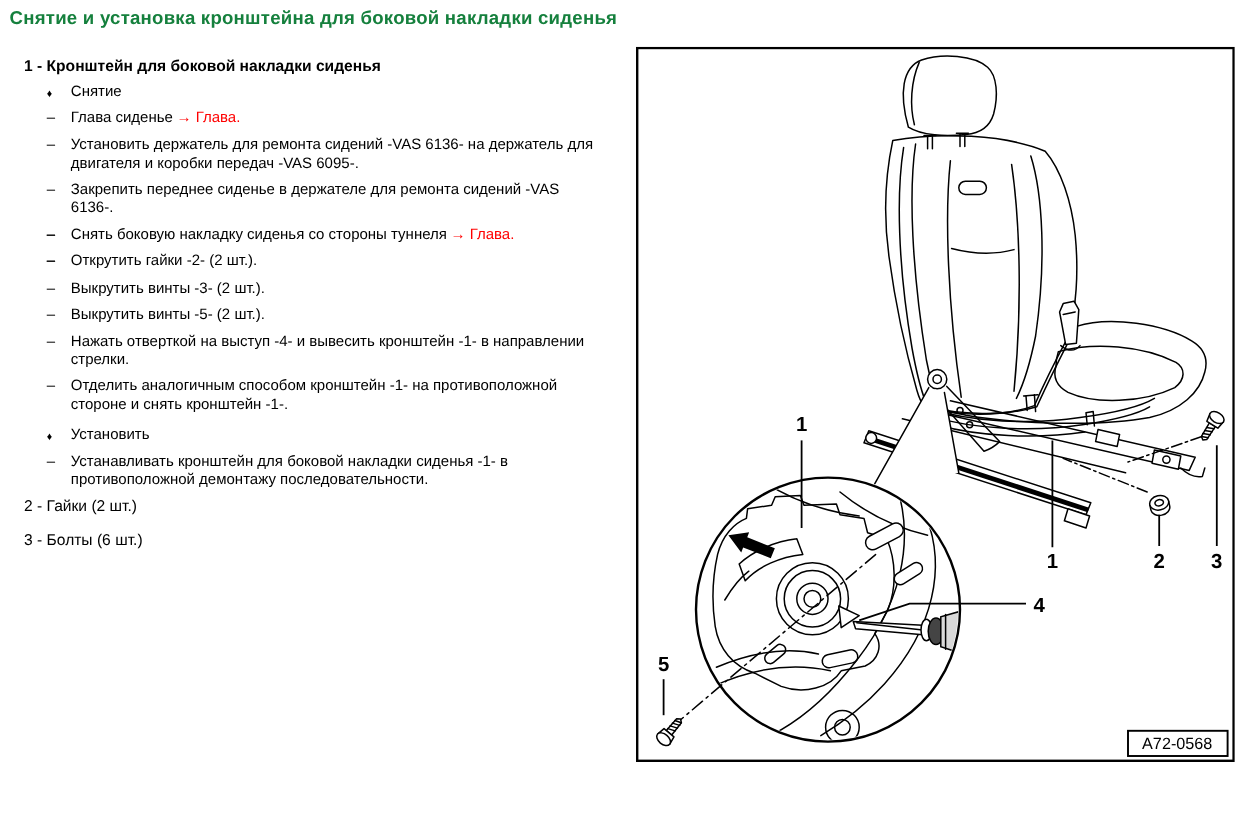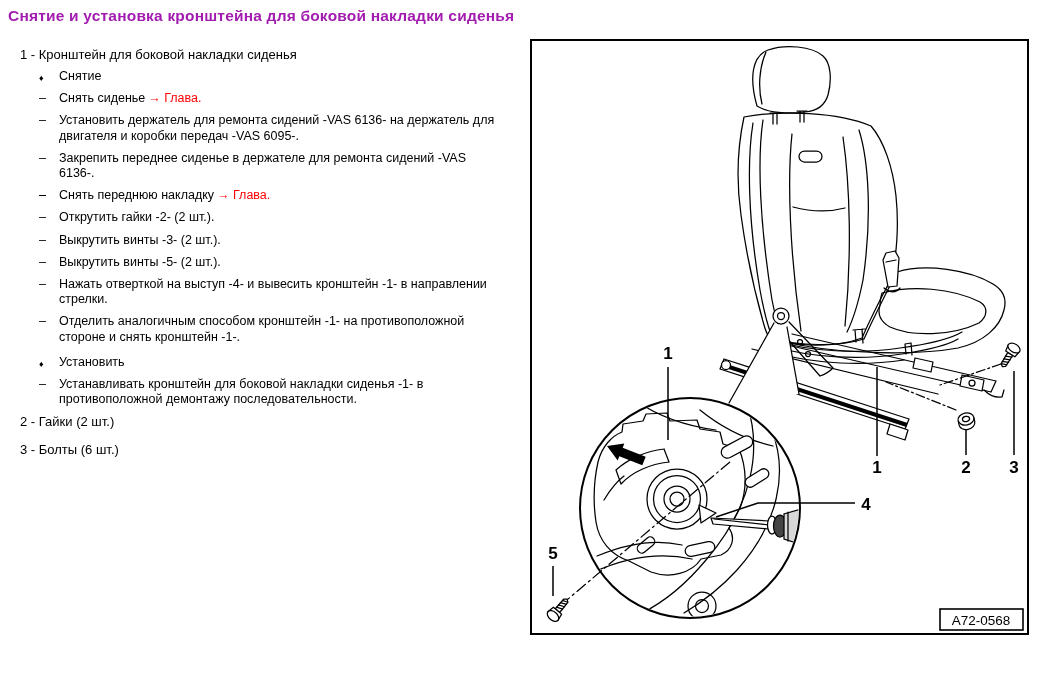--- a/index.html
+++ b/index.html
@@ -3,24 +3,24 @@
 <meta charset="utf-8">
 <style>
   html,body{margin:0;padding:0;}
   body{
     width:1050px;height:680px;position:relative;overflow:hidden;
     background:#ffffff;color:#000;
     font-family:"Liberation Sans","DejaVu Sans",sans-serif;
   }
   .title{
     position:absolute;left:8px;top:7px;
-    font-size:15.5px;font-weight:bold;color:#a21caf;letter-spacing:.2px;text-align:center;
+    font-size:15.5px;font-weight:bold;color:#15803d;letter-spacing:.2px;text-align:center;
   }
   .doc{position:absolute;left:12px;top:34px;width:510px;}
-  .part-head{margin:13px 0 0 8px;font-size:13px;font-weight:normal;line-height:16px;}
+  .part-head{margin:13px 0 0 8px;font-size:13px;font-weight:bold;line-height:16px;}
   .steps{margin-top:6px;padding-left:27px;}
   .step{position:relative;padding-left:20px;margin-bottom:7px;font-size:12.5px;line-height:15.2px;}
   .step .marker{position:absolute;left:0;top:0;}
   .step.bullet .marker{font-size:9px;top:2px;}
   .step .txt{display:inline-block;max-width:445px;vertical-align:top;}
   .step .link{color:#FF0000;margin-left:3px;}
   .step.gap{margin-top:10px;}
   .part-item{margin:0 0 12px 8px;font-size:13px;font-weight:normal;line-height:16px;}
   .part-item:first-of-type{margin-top:16px;}
   .figure{position:absolute;left:530px;top:39px;width:499px;height:596px;}
@@ -41,39 +41,39 @@
     <span>1</span><span> - </span><span>Кронштейн для боковой накладки сиденья</span>
   </div>
 
   <div class="steps">
     <div class="step bullet">
       <span class="marker">♦</span>
       <span class="txt"><span>Снятие</span></span>
     </div>
     <div class="step">
       <span class="marker">–</span>
-      <span class="txt"><span>Снять сиденье</span><span class="link">→ Глава.</span></span>
+      <span class="txt"><span>Глава сиденье</span><span class="link">→ Глава.</span></span>
     </div>
     <div class="step">
       <span class="marker">–</span>
       <span class="txt"><span>Установить держатель для ремонта сидений -VAS 6136- на держатель для двигателя и коробки передач -VAS 6095-.</span></span>
     </div>
     <div class="step">
       <span class="marker">–</span>
       <span class="txt"><span>Закрепить переднее сиденье в держателе для ремонта сидений -VAS 6136-.</span></span>
     </div>
     <div class="step">
       <span class="marker">–</span>
     </div>
     <div class="step">
       <span class="marker">–</span>
-    </div>
-    <div class="step">
-      <span class="marker">–</span>
-      <span class="txt"><span>Снять переднюю накладку</span><span class="link">→ Глава.</span></span>
+      <span class="txt"><span>Снять боковую накладку сиденья со стороны туннеля</span><span class="link">→ Глава.</span></span>
+    </div>
+    <div class="step">
+      <span class="marker">–</span>
     </div>
     <div class="step">
       <span class="marker">–</span>
       <span class="txt"><span>Открутить гайки -2- (2 шт.).</span></span>
     </div>
     <div class="step">
       <span class="marker">–</span>
       <span class="txt"><span>Выкрутить винты -3- (2 шт.).</span></span>
     </div>
     <div class="step">

